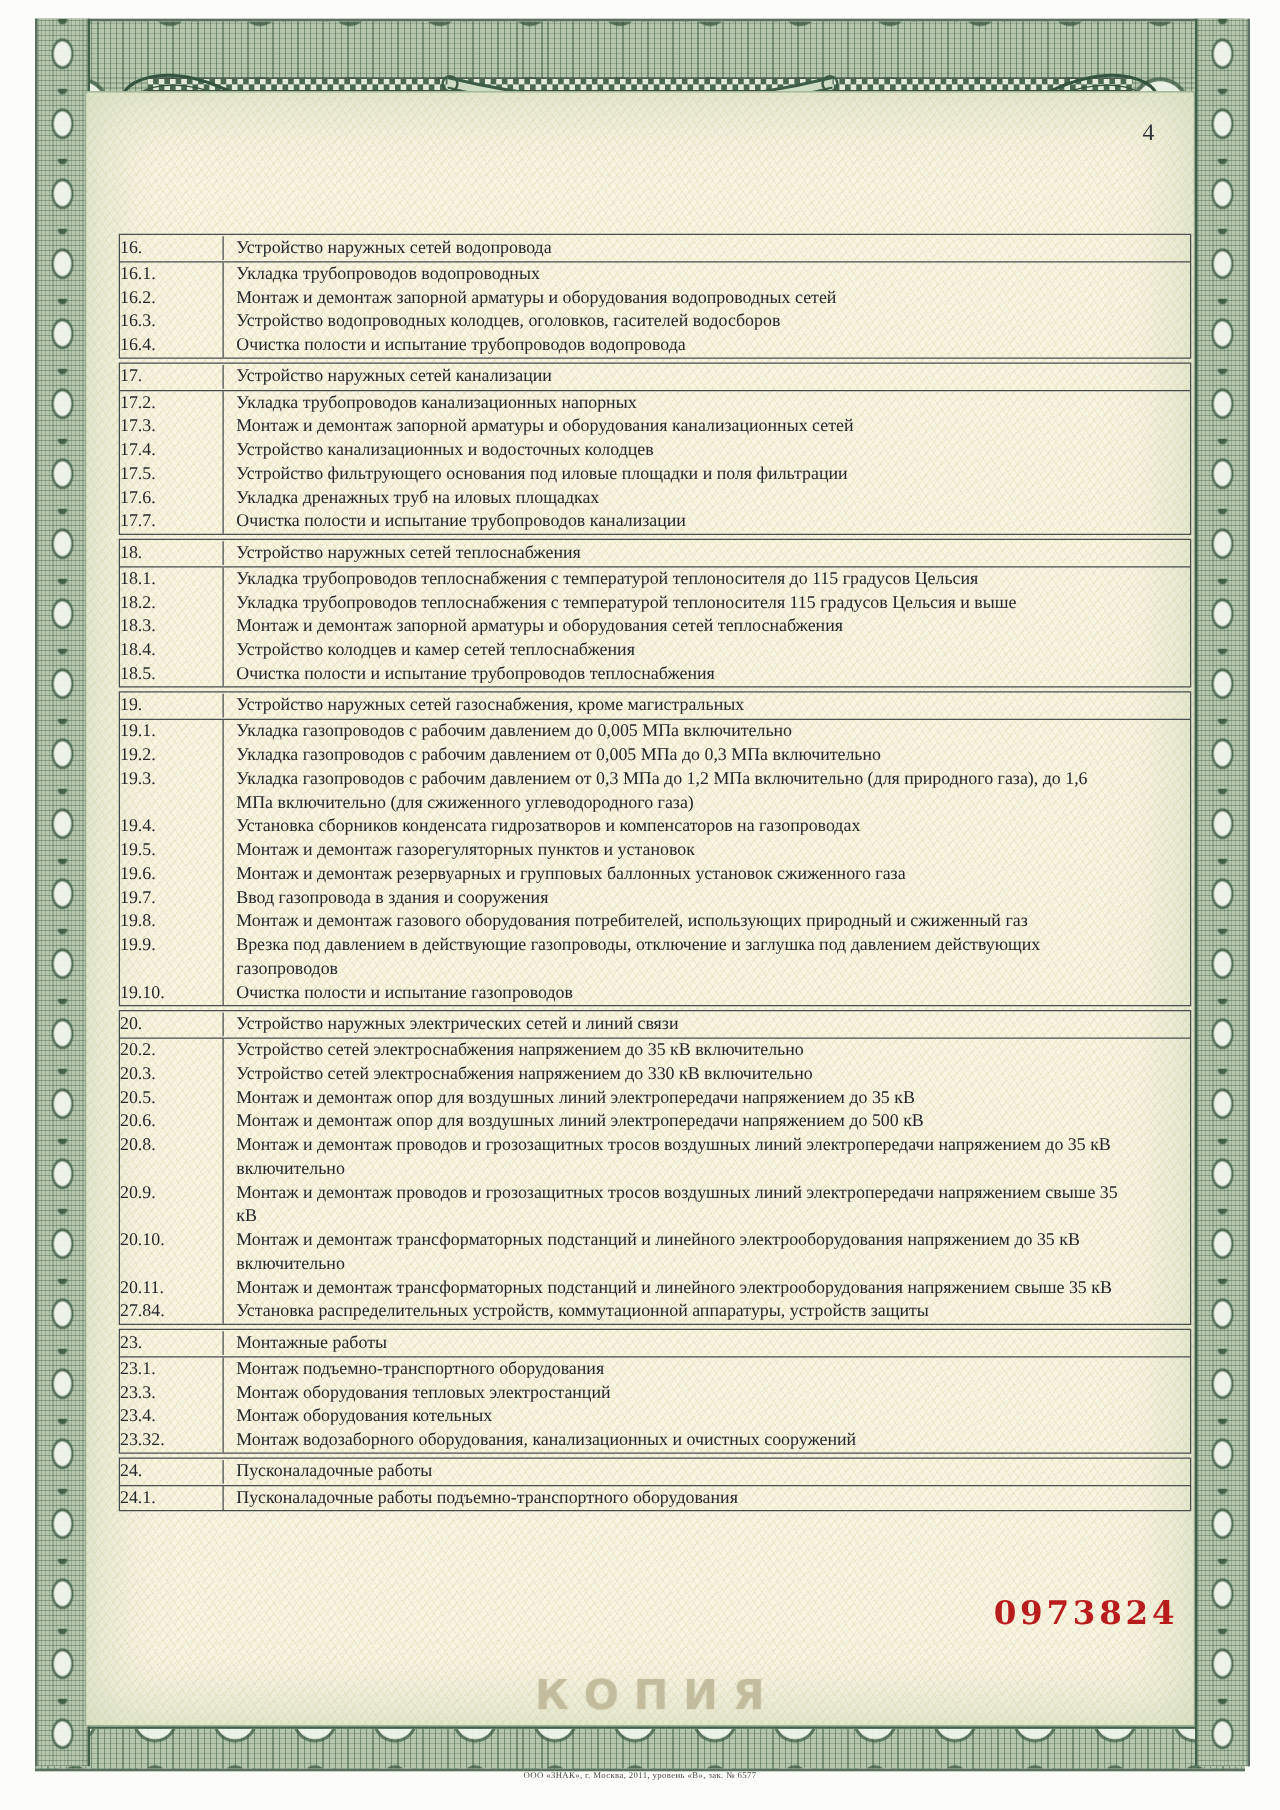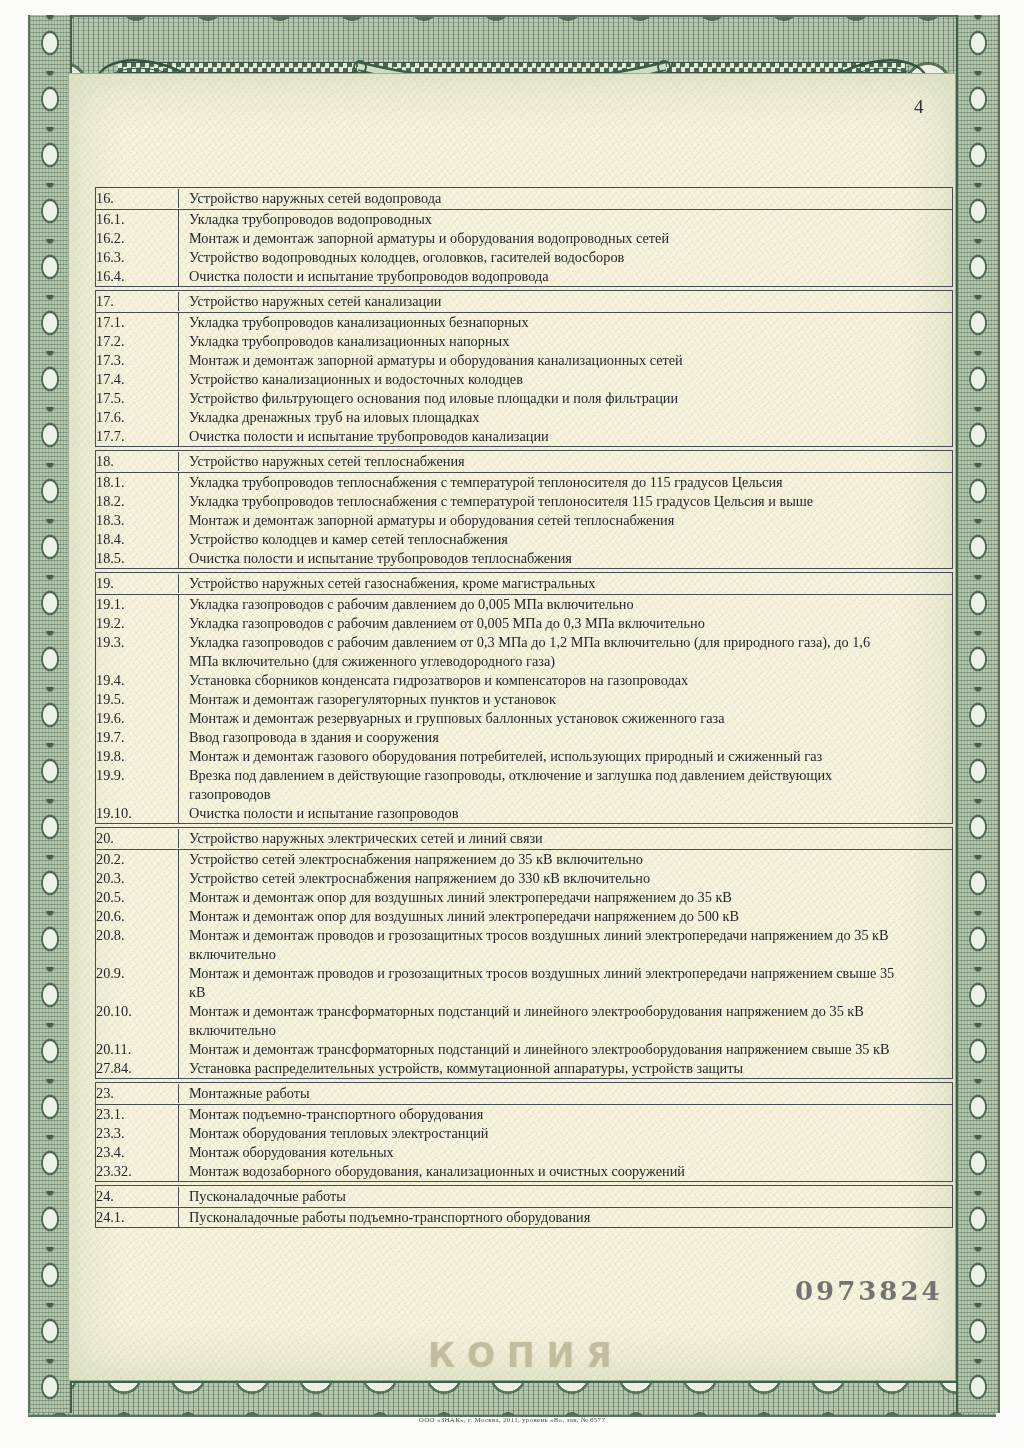--- a/index.html
+++ b/index.html
@@ -70,21 +70,21 @@
   .tsection{ border:1.5px solid #474c4f; margin-top:3px; }
   .tsection:first-child{ margin-top:0; }
   .trow{ display:flex; align-items:flex-start; font-size:14.3px; line-height:19px; }
   .thead{ border-bottom:1.5px solid #474c4f; padding:1px 0; }
   .cnum{ flex:0 0 82px; width:82px; text-align:left; border-right:1.5px solid #474c4f; align-self:stretch; padding-top:0; }
   .ctext{ flex:1; padding:0 55px 0 10px; }
   
   .serial{
     position:absolute; left:795px; top:1276px;
     font-family:"DejaVu Serif", serif; font-weight:700;
-    font-size:26px; letter-spacing:3px; color:#737373;text-align:right;
+    font-size:26px; letter-spacing:3px; color:#b91c1c;text-align:right;
   }
   .watermark{
     position:absolute; left:428px; top:1336px;
     font-family:"DejaVu Sans", sans-serif; font-weight:700;
     font-size:33px; letter-spacing:12px; color:rgba(186,178,146,0.65);
     text-shadow:0 0 1.5px rgba(186,178,146,0.5);
   }
   .printer-line{
     position:absolute; left:0; top:1416px; width:1024px; text-align:center;
     font-family:Liberation Serif, serif; font-size:7px; color:#4a4a4a; letter-spacing:0.3px;
@@ -151,24 +151,20 @@
         <div class="trow">
     <div class="cnum">16.4.</div>
     <div class="ctext">Очистка полости и испытание трубопроводов водопровода</div>
   </div>
       </section>
       <section class="tsection">
     <div class="trow thead">
       <div class="cnum">17.</div>
       <div class="ctext">Устройство наружных сетей канализации</div>
     </div>
-  <div class="trow">
-    <div class="cnum">17.1.</div>
-    <div class="ctext">Укладка трубопроводов канализационных безнапорных</div>
-  </div>
         <div class="trow">
     <div class="cnum">17.2.</div>
     <div class="ctext">Укладка трубопроводов канализационных напорных</div>
   </div>
         <div class="trow">
     <div class="cnum">17.3.</div>
     <div class="ctext">Монтаж и демонтаж запорной арматуры и оборудования канализационных сетей</div>
   </div>
         <div class="trow">
     <div class="cnum">17.4.</div>

